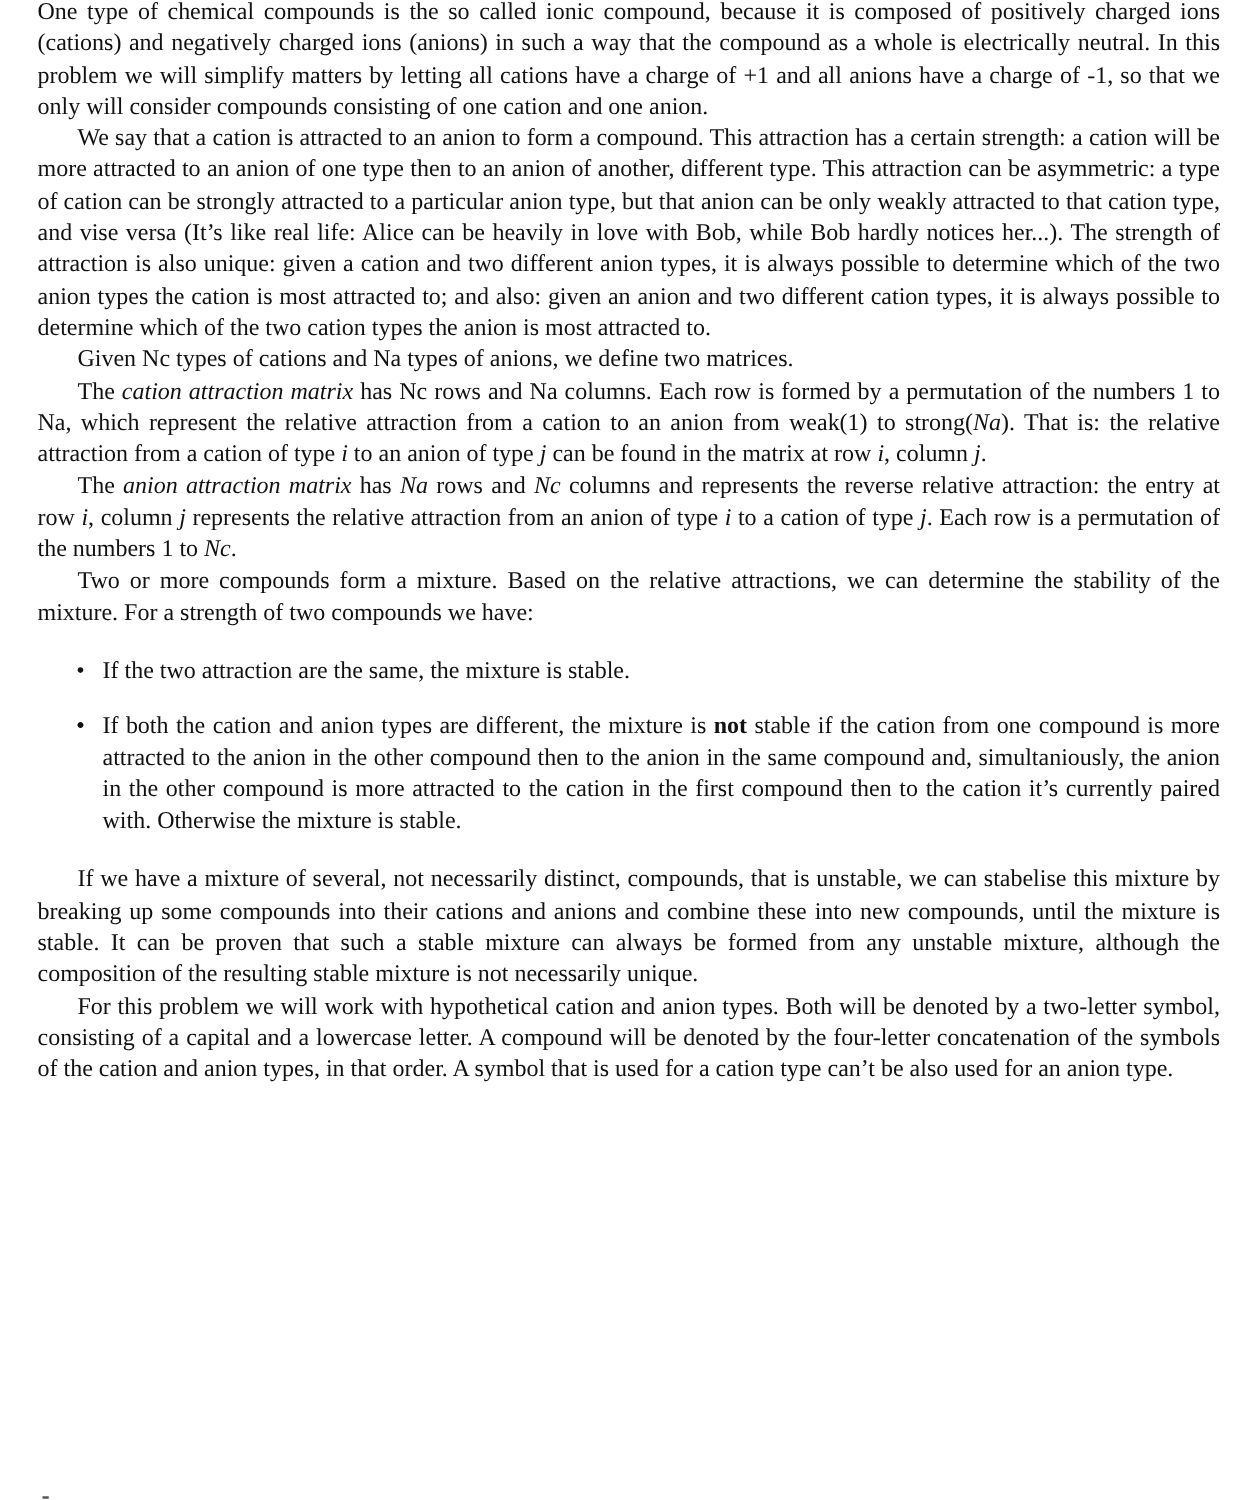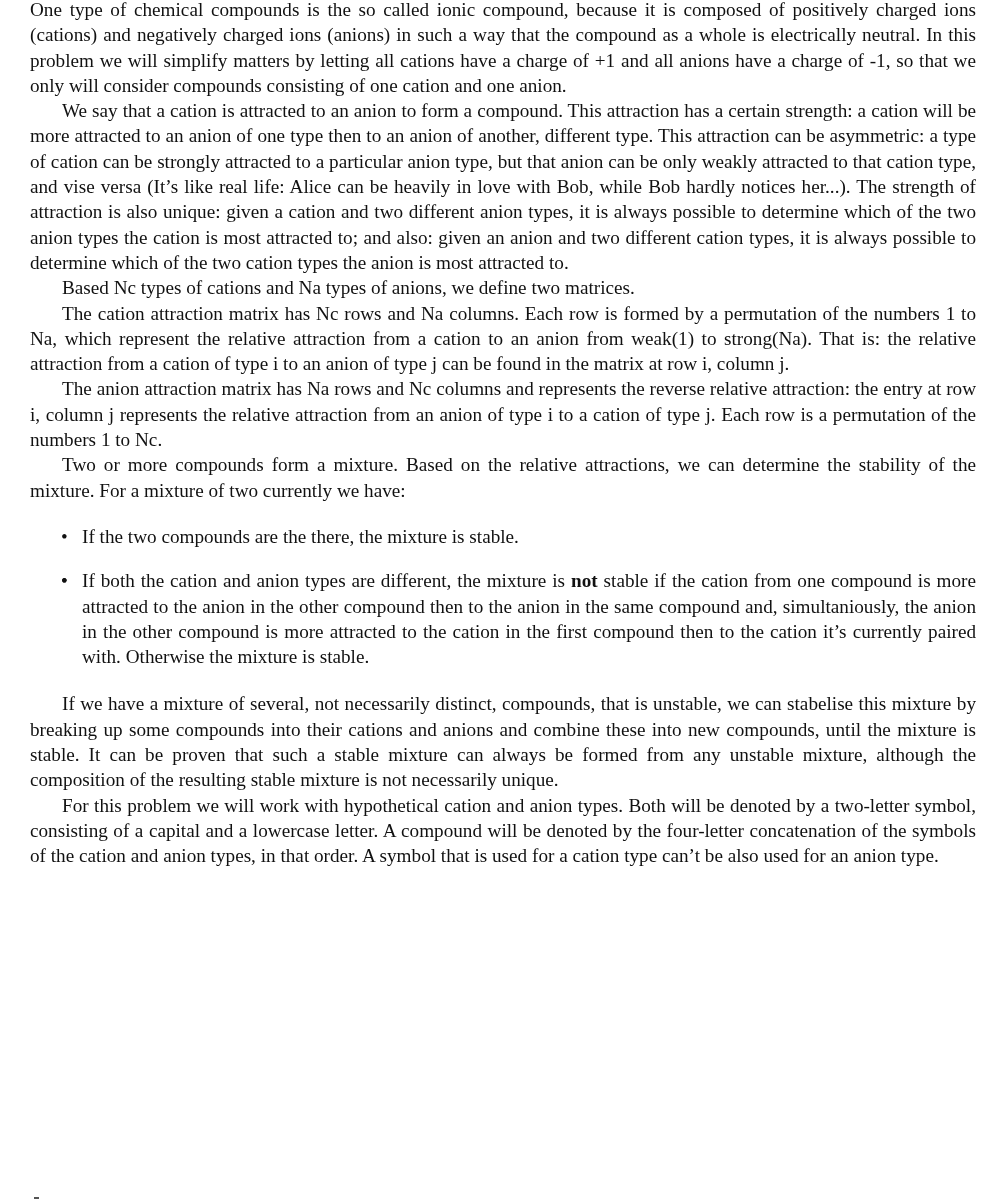--- a/index.html
+++ b/index.html
@@ -25,21 +25,21 @@
       text-align: justify;
       hyphens: none;
     }
     .para {
       margin: 0;
       text-indent: 32px;
     }
     .para.first {
       text-indent: 0;
     }
-    .para span.it { }
+    .para span.it { font-style: italic; }
     ul.rules {
       list-style: none;
       margin: 21px 0 22px 0;
       padding: 0 0 0 52px;
     }
     ul.rules li {
       position: relative;
       margin: 0 0 19px 0;
       text-align: justify;
     }
@@ -60,32 +60,32 @@
   </style>
 </head>
 <body>
 
 <div class="page">
 
   <p class="para first">One type of chemical compounds is the so called ionic compound, because it is composed of positively charged ions (cations) and negatively charged ions (anions) in such a way that the compound as a whole is electrically neutral. In this problem we will simplify matters by letting all cations have a charge of +1 and all anions have a charge of -1, so that we only will consider compounds consisting of one cation and one anion.</p>
 
   <p class="para">We say that a cation is attracted to an anion to form a compound. This attraction has a certain strength: a cation will be more attracted to an anion of one type then to an anion of another, different type. This attraction can be asymmetric: a type of cation can be strongly attracted to a particular anion type, but that anion can be only weakly attracted to that cation type, and vise versa (It’s like real life: Alice can be heavily in love with Bob, while Bob hardly notices her...). The strength of attraction is also unique: given a cation and two different anion types, it is always possible to determine which of the two anion types the cation is most attracted to; and also: given an anion and two different cation types, it is always possible to determine which of the two cation types the anion is most attracted to.</p>
 
-  <p class="para">Based Nc types of cations and Na types of anions, we define two matrices.</p>
+  <p class="para">Given Nc types of cations and Na types of anions, we define two matrices.</p>
 
   <p class="para"><span>The </span><span class="it">cation attraction matrix</span><span> has Nc rows and Na columns. Each row is formed by a permutation of the numbers 1 to Na, which represent the relative attraction from a cation to an anion from weak(1) to strong(</span><span class="it">Na</span><span>). That is: the relative attraction from a cation of type </span><span class="it">i</span><span> to an anion of type </span><span class="it">j</span><span> can be found in the matrix at row </span><span class="it">i</span><span>, column </span><span class="it">j</span><span>.</span></p>
 
   <p class="para"><span>The </span><span class="it">anion attraction matrix</span><span> has </span><span class="it">Na</span><span> rows and </span><span class="it">Nc</span><span> columns and represents the reverse relative attraction: the entry at row </span><span class="it">i</span><span>, column </span><span class="it">j</span><span> represents the relative attraction from an anion of type </span><span class="it">i</span><span> to a cation of type </span><span class="it">j</span><span>. Each row is a permutation of the numbers 1 to </span><span class="it">Nc</span><span>.</span></p>
 
-  <p class="para">Two or more compounds form a mixture. Based on the relative attractions, we can determine the stability of the mixture. For a mixture of two currently we have:</p>
+  <p class="para">Two or more compounds form a mixture. Based on the relative attractions, we can determine the stability of the mixture. For a strength of two compounds we have:</p>
 
   <ul class="rules">
     <li>
       <span class="bullet">•</span>
-      <span>If the two compounds are the there, the mixture is stable.</span>
+      <span>If the two attraction are the same, the mixture is stable.</span>
     </li>
     <li>
       <span class="bullet">•</span>
     </li>
     <li>
       <span class="bullet">•</span>
       <span>If both the cation and anion types are different, the mixture is </span><span class="b" style="font-weight:bold">not</span><span> stable if the cation from one compound is more attracted to the anion in the other compound then to the anion in the same compound and, simultaniously, the anion in the other compound is more attracted to the cation in the first compound then to the cation it’s currently paired with. Otherwise the mixture is stable.</span>
     </li>
   </ul>
 

